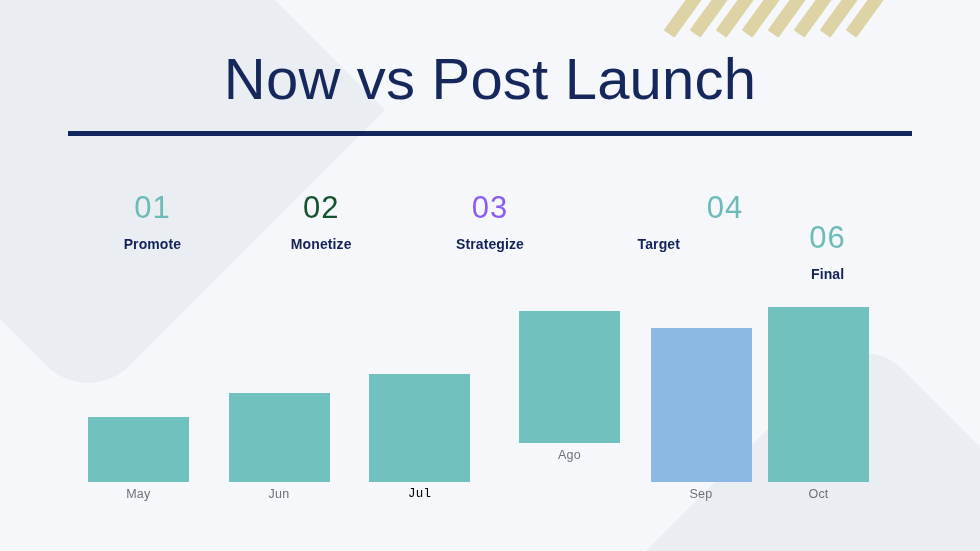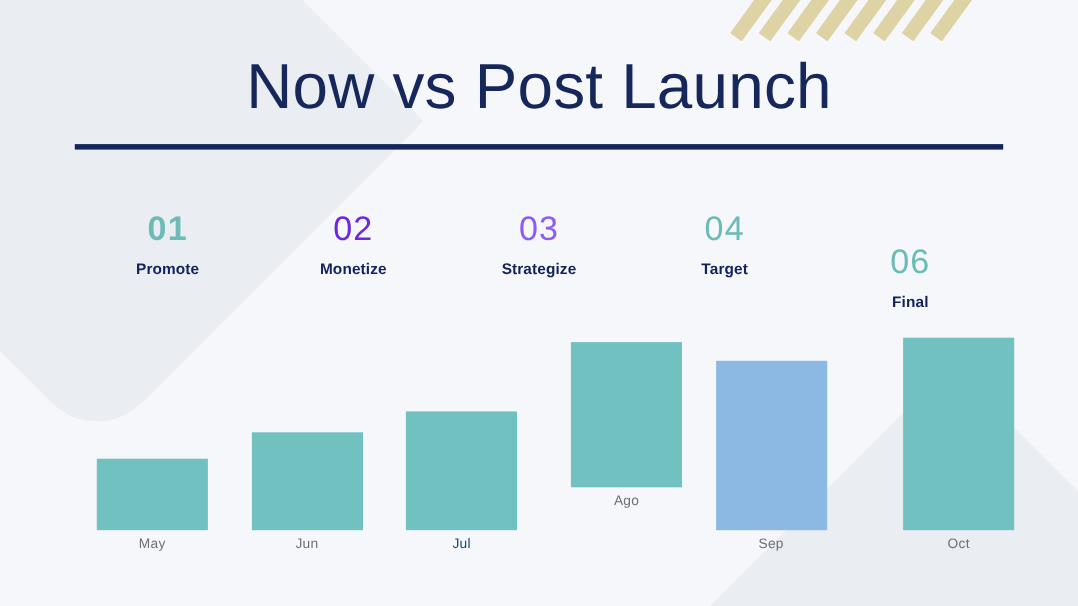--- a/index.html
+++ b/index.html
@@ -145,61 +145,61 @@
         <div class="stripe" style="left: 156px; background: rgb(222, 211, 164);"></div>
         <div class="stripe" style="left: 182px; background: rgb(222, 211, 164);"></div>
       </div>
   </div>
 
   <div id="title">Now vs Post Launch</div>
   <div id="title-rule"></div>
 
   <div id="steps">
       <div class="step">
-        <div class="step-number" style="color: rgb(108, 187, 182); font-weight: bold;">01</div>
+        <div class="step-number" style="color: rgb(108, 187, 182);">01</div>
         <div class="step-label">Promote</div>
       </div>
       <div class="step">
-        <div class="step-number" style="color: #6d28d9;">02</div>
+        <div class="step-number" style="color: #14532d;">02</div>
         <div class="step-label">Monetize</div>
       </div>
       <div class="step">
         <div class="step-number" style="color: #8b5cf6;">03</div>
         <div class="step-label">Strategize</div>
       </div>
       <div class="step">
-        <div class="step-number" style="color: rgb(108, 187, 182);">04</div>
+        <div class="step-number" style="color: rgb(108, 187, 182); text-align: right;">04</div>
         <div class="step-label">Target</div>
       </div>
       <div class="step">
         <div class="step-number" style="color: rgb(108, 187, 182); margin-top: 30px;">06</div>
         <div class="step-label">Final</div>
       </div>
     </div>
 
   <div id="chart">
       <div class="bar-col" style="left: 19.8333px;">
         <div class="bar" title="May: 73" style="height: 64.9956px; background: rgb(114, 193, 193);"></div>
         <div class="bar-label" style="color: rgb(110, 113, 118);">May</div>
       </div>
       <div class="bar-col" style="left: 160.5px;">
         <div class="bar" title="Jun: 99" style="height: 88.1447px; background: rgb(114, 193, 193);"></div>
         <div class="bar-label" style="color: rgb(110, 113, 118);">Jun</div>
       </div>
       <div class="bar-col" style="left: 301.167px;">
         <div class="bar" title="Jul: 121" style="height: 107.732px; background: rgb(114, 193, 193);"></div>
-        <div class="bar-label" style="color: #0c4a6e;">Jul</div>
+        <div class="bar-label" style="color: #000000; font-family: Liberation Mono, monospace;">Jul</div>
       </div>
       <div class="bar-col" style="left: 451px; justify-content: center;">
         <div class="bar" title="Ago: 148" style="height: 131.772px; background: rgb(114, 193, 193);"></div>
         <div class="bar-label" style="color: rgb(110, 113, 118);">Ago</div>
       </div>
       <div class="bar-col" style="left: 582.5px;">
         <div class="bar is-highlight" title="Sep: 172" style="height: 153.14px; background: rgb(140, 184, 228);"></div>
         <div class="bar-label" style="color: rgb(110, 113, 118);">Sep</div>
       </div>
-      <div class="bar-col" style="left: 753px;">
+      <div class="bar-col" style="left: 700px;">
         <div class="bar" title="Oct: 196" style="height: 174.509px; background: rgb(114, 193, 193);"></div>
         <div class="bar-label" style="color: rgb(110, 113, 118);">Oct</div>
       </div>
     </div>
 
 </div>
 
 </body></html>

